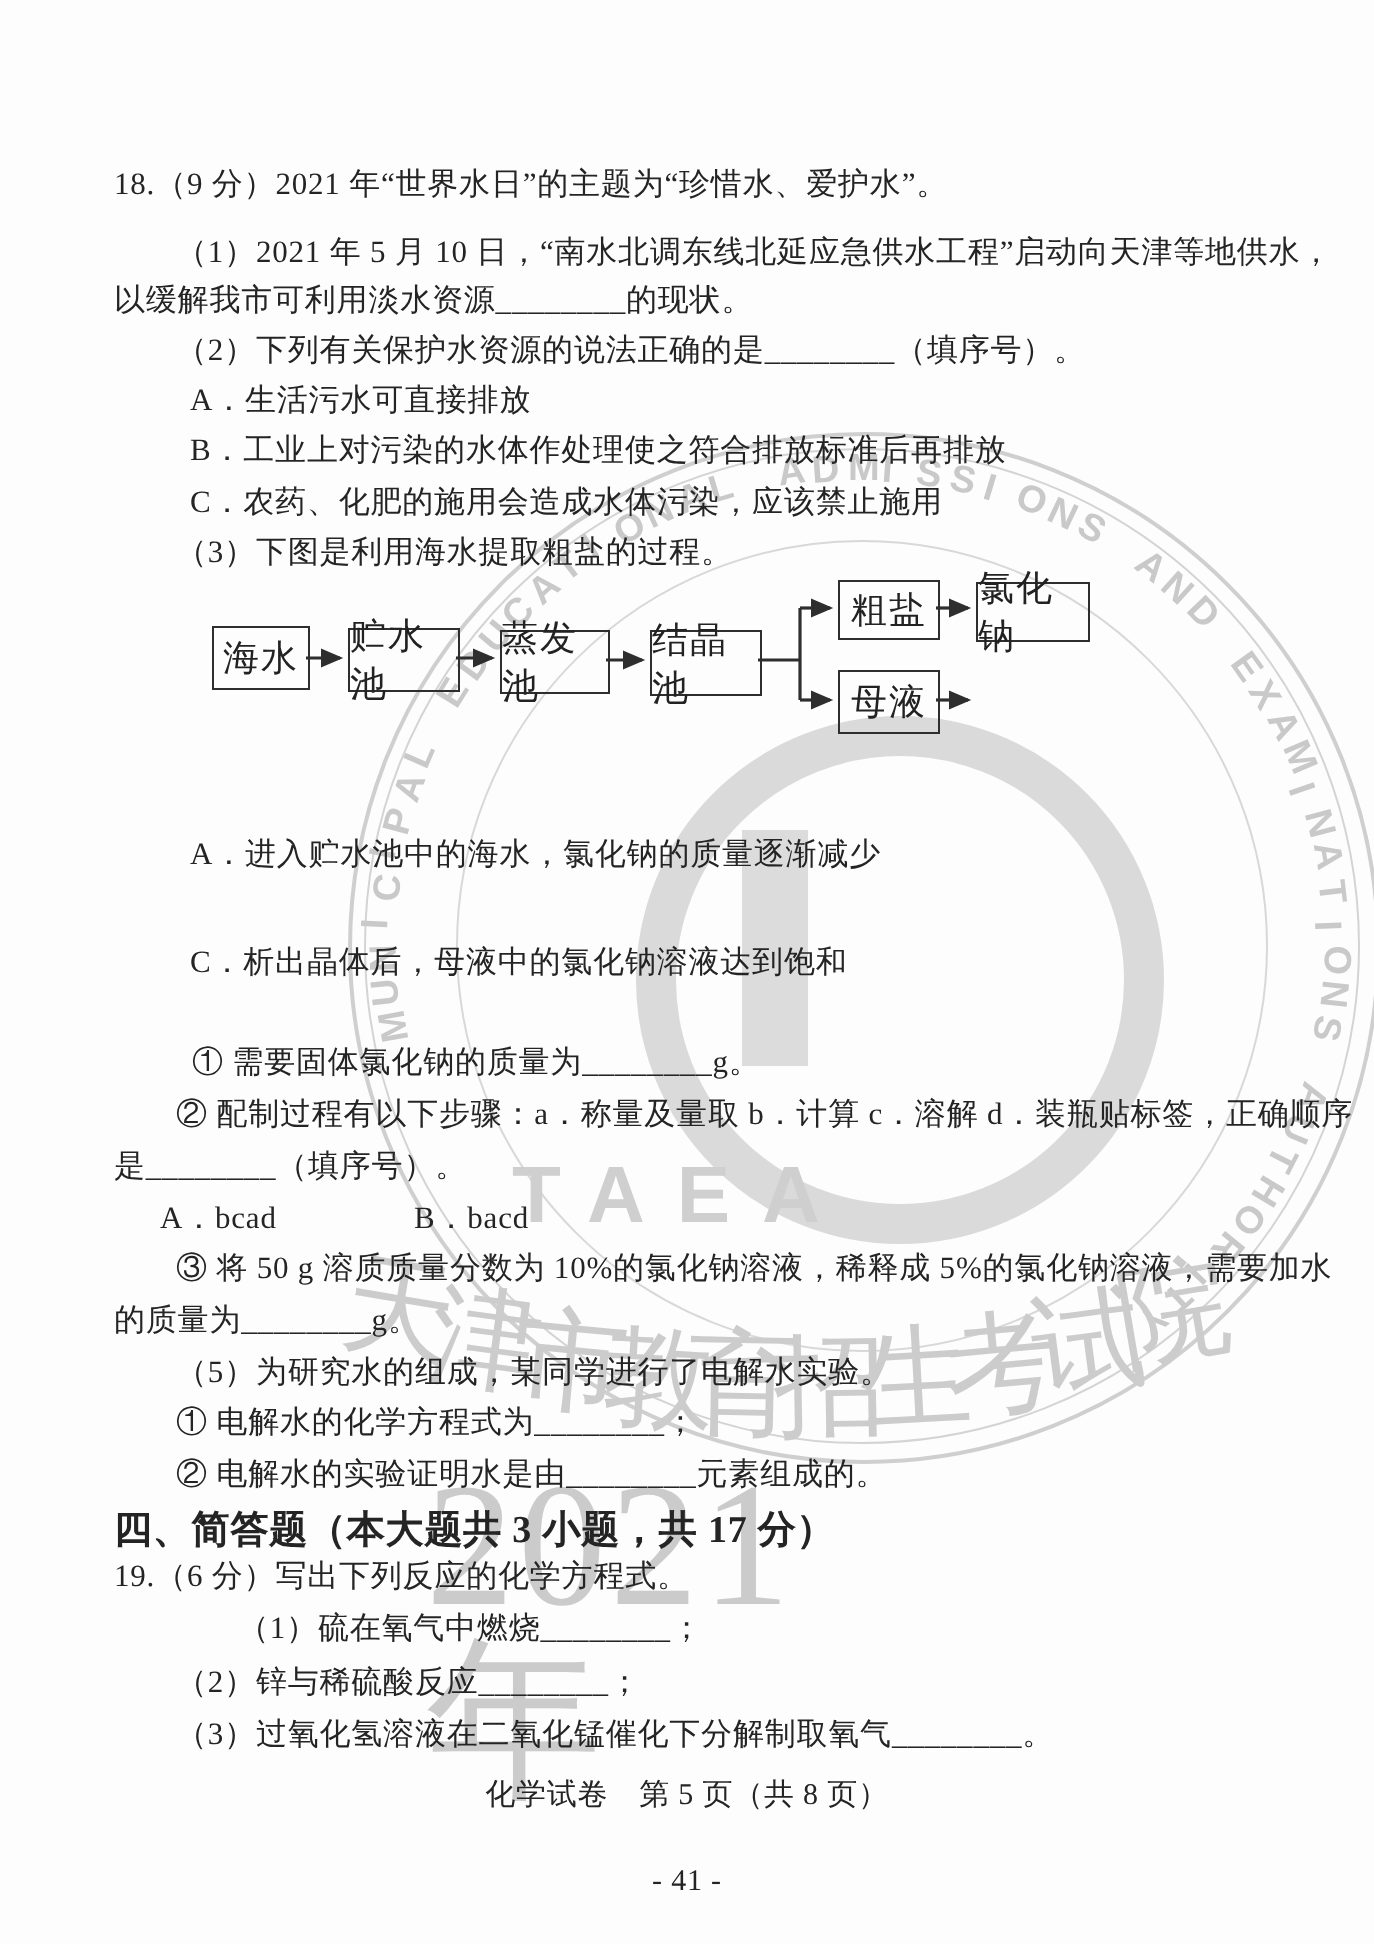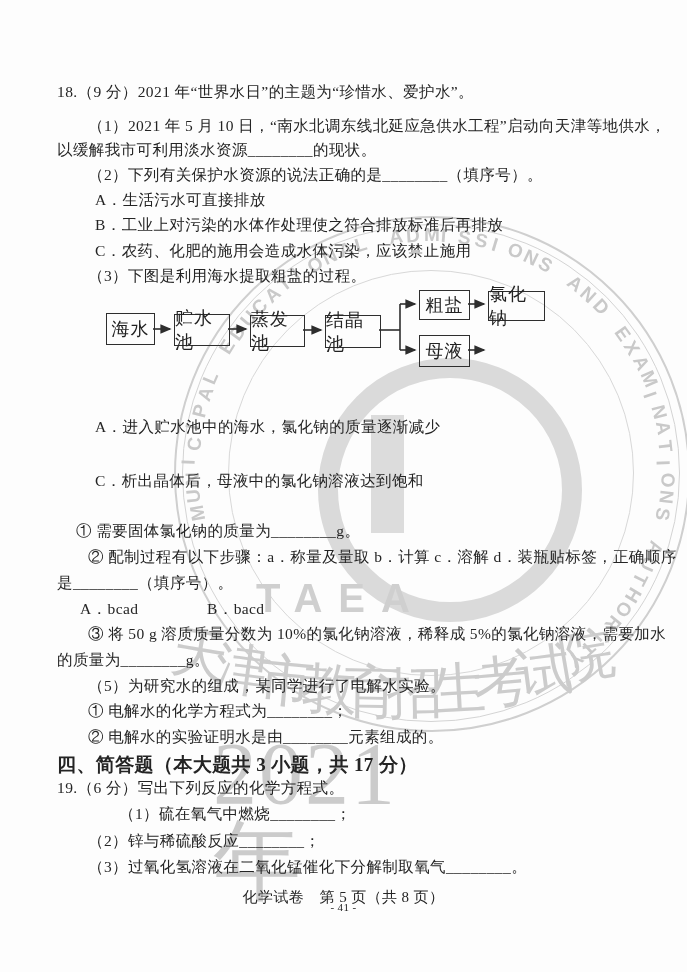--- a/index.html
+++ b/index.html
@@ -147,33 +147,33 @@
   <div class="fbox" style="left:106px; top:313px; width:47px; height:30px;">海水</div>
   <div class="fbox" style="left:174px; top:314px; width:54px; height:30px;">贮水池</div>
   <div class="fbox" style="left:250px; top:315px; width:53px; height:30px;">蒸发池</div>
   <div class="fbox" style="left:325px; top:315px; width:54px; height:31px;">结晶池</div>
   <div class="fbox" style="left:419px; top:290px; width:49px; height:28px;">粗盐</div>
   <div class="fbox" style="left:488px; top:291px; width:55px; height:28px;">氯化钠</div>
   <div class="fbox" style="left:419px; top:335px; width:49px; height:30px;">母液</div>
 
   <div class="line" style="left:95px;  top:417px;">A．进入贮水池中的海水，氯化钠的质量逐渐减少</div>
   <div class="line" style="left:95px;  top:471px;">C．析出晶体后，母液中的氯化钠溶液达到饱和</div>
-  <div class="line" style="left:76px;  top:521px;">① 需要固体氯化钠的质量为________g。</div>
+  <div class="line" style="left:96px;  top:521px;">① 需要固体氯化钠的质量为________g。</div>
   <div class="line" style="left:88px;  top:547px;">② 配制过程有以下步骤：a．称量及量取  b．计算  c．溶解  d．装瓶贴标签，正确顺序</div>
   <div class="line" style="left:57px;  top:573px;">是________（填序号）。</div>
   <div class="line italic" style="left:80px;  top:599px;">A．bcad</div>
   <div class="line italic" style="left:207px; top:599px;">B．bacd</div>
   <div class="line" style="left:88px;  top:624px;">③ 将 50 g 溶质质量分数为 10%的氯化钠溶液，稀释成 5%的氯化钠溶液，需要加水</div>
   <div class="line" style="left:57px;  top:650px;">的质量为________g。</div>
   <div class="line" style="left:88px;  top:676px;">（5）为研究水的组成，某同学进行了电解水实验。</div>
   <div class="line" style="left:88px;  top:701px;">① 电解水的化学方程式为________；</div>
   <div class="line" style="left:88px;  top:727px;">② 电解水的实验证明水是由________元素组成的。</div>
 
   <div class="line bold" style="left:57px; top:752px;">四、简答题（本大题共 3 小题，共 17 分）</div>
   <div class="line" style="left:57px;  top:778px;">19.（6 分）写出下列反应的化学方程式。</div>
   <div class="line" style="left:88px;  top:804px;margin-left:31px;">（1）硫在氧气中燃烧________；</div>
   <div class="line" style="left:88px;  top:831px;">（2）锌与稀硫酸反应________；</div>
   <div class="line" style="left:88px;  top:857px;">（3）过氧化氢溶液在二氧化锰催化下分解制取氧气________。</div>
 
   <div class="line centered" style="top:888px; font-size:15px;">化学试卷　第 5 页（共 8 页）</div>
-  <div class="line centered" style="top:901px; font-size:11px;">- 41 -</div>
+  <div class="line centered" style="top:933px; font-size:15px;">- 41 -</div>
 
 </div>
 
 </body></html>

